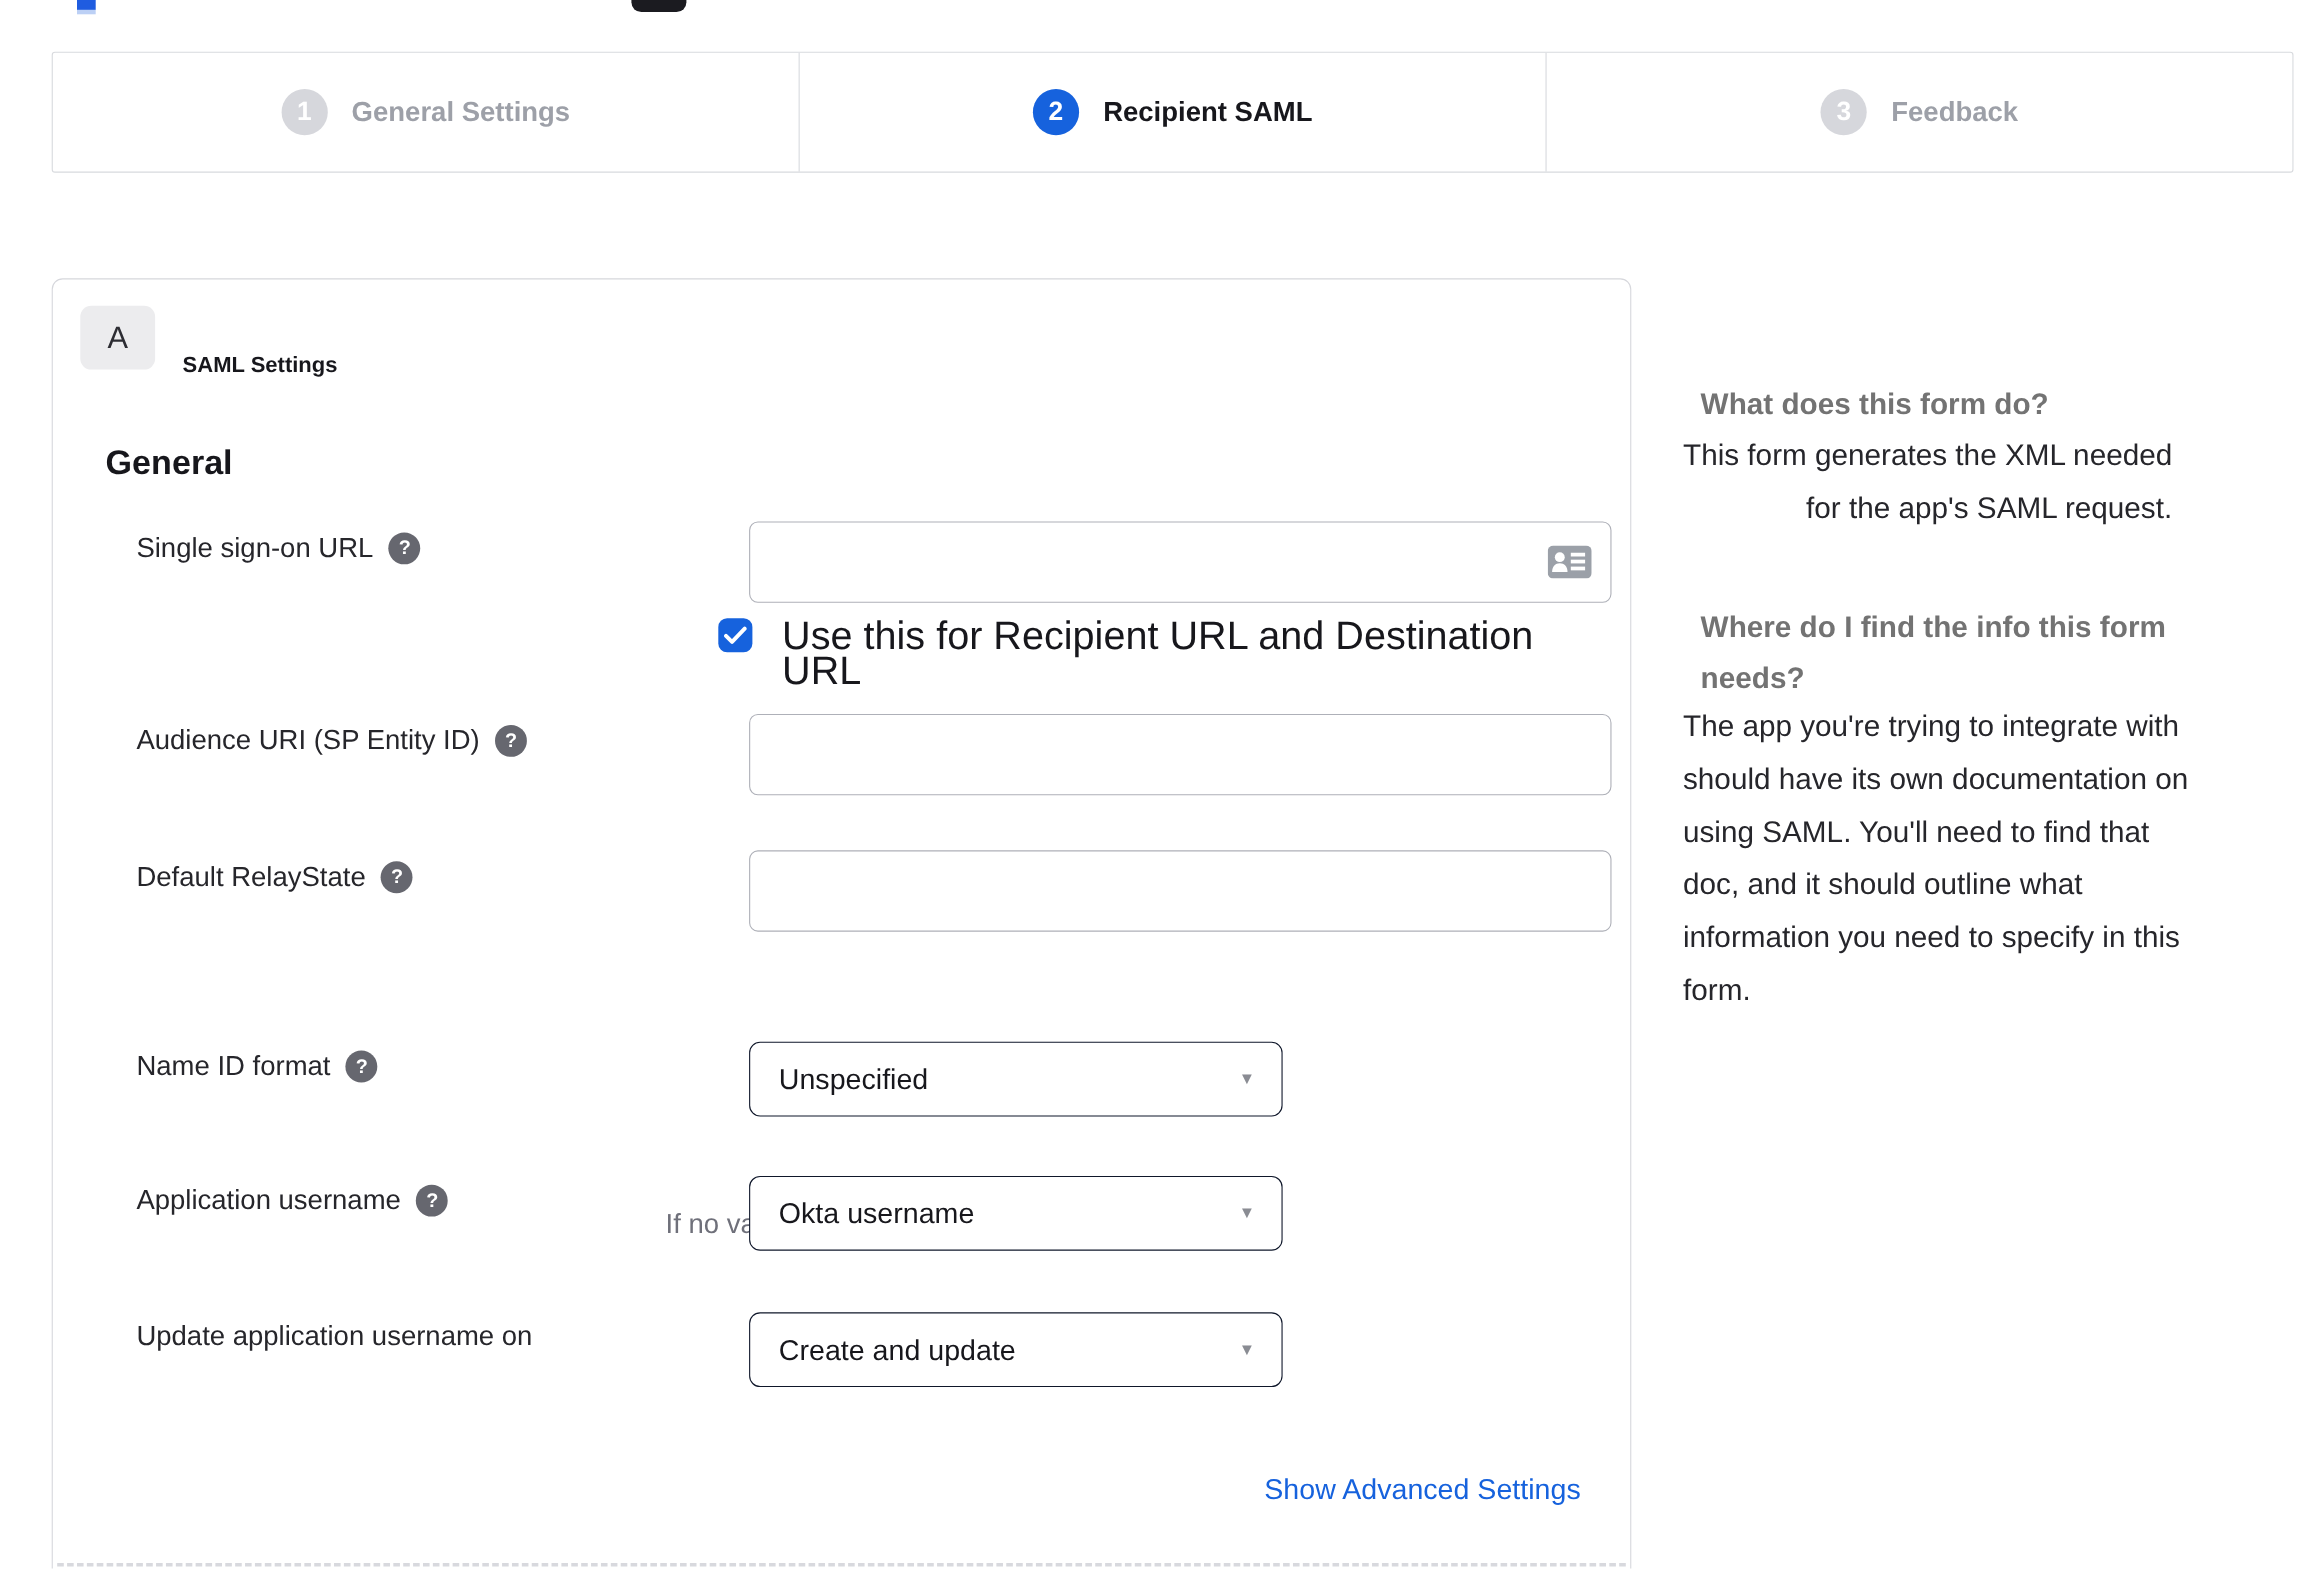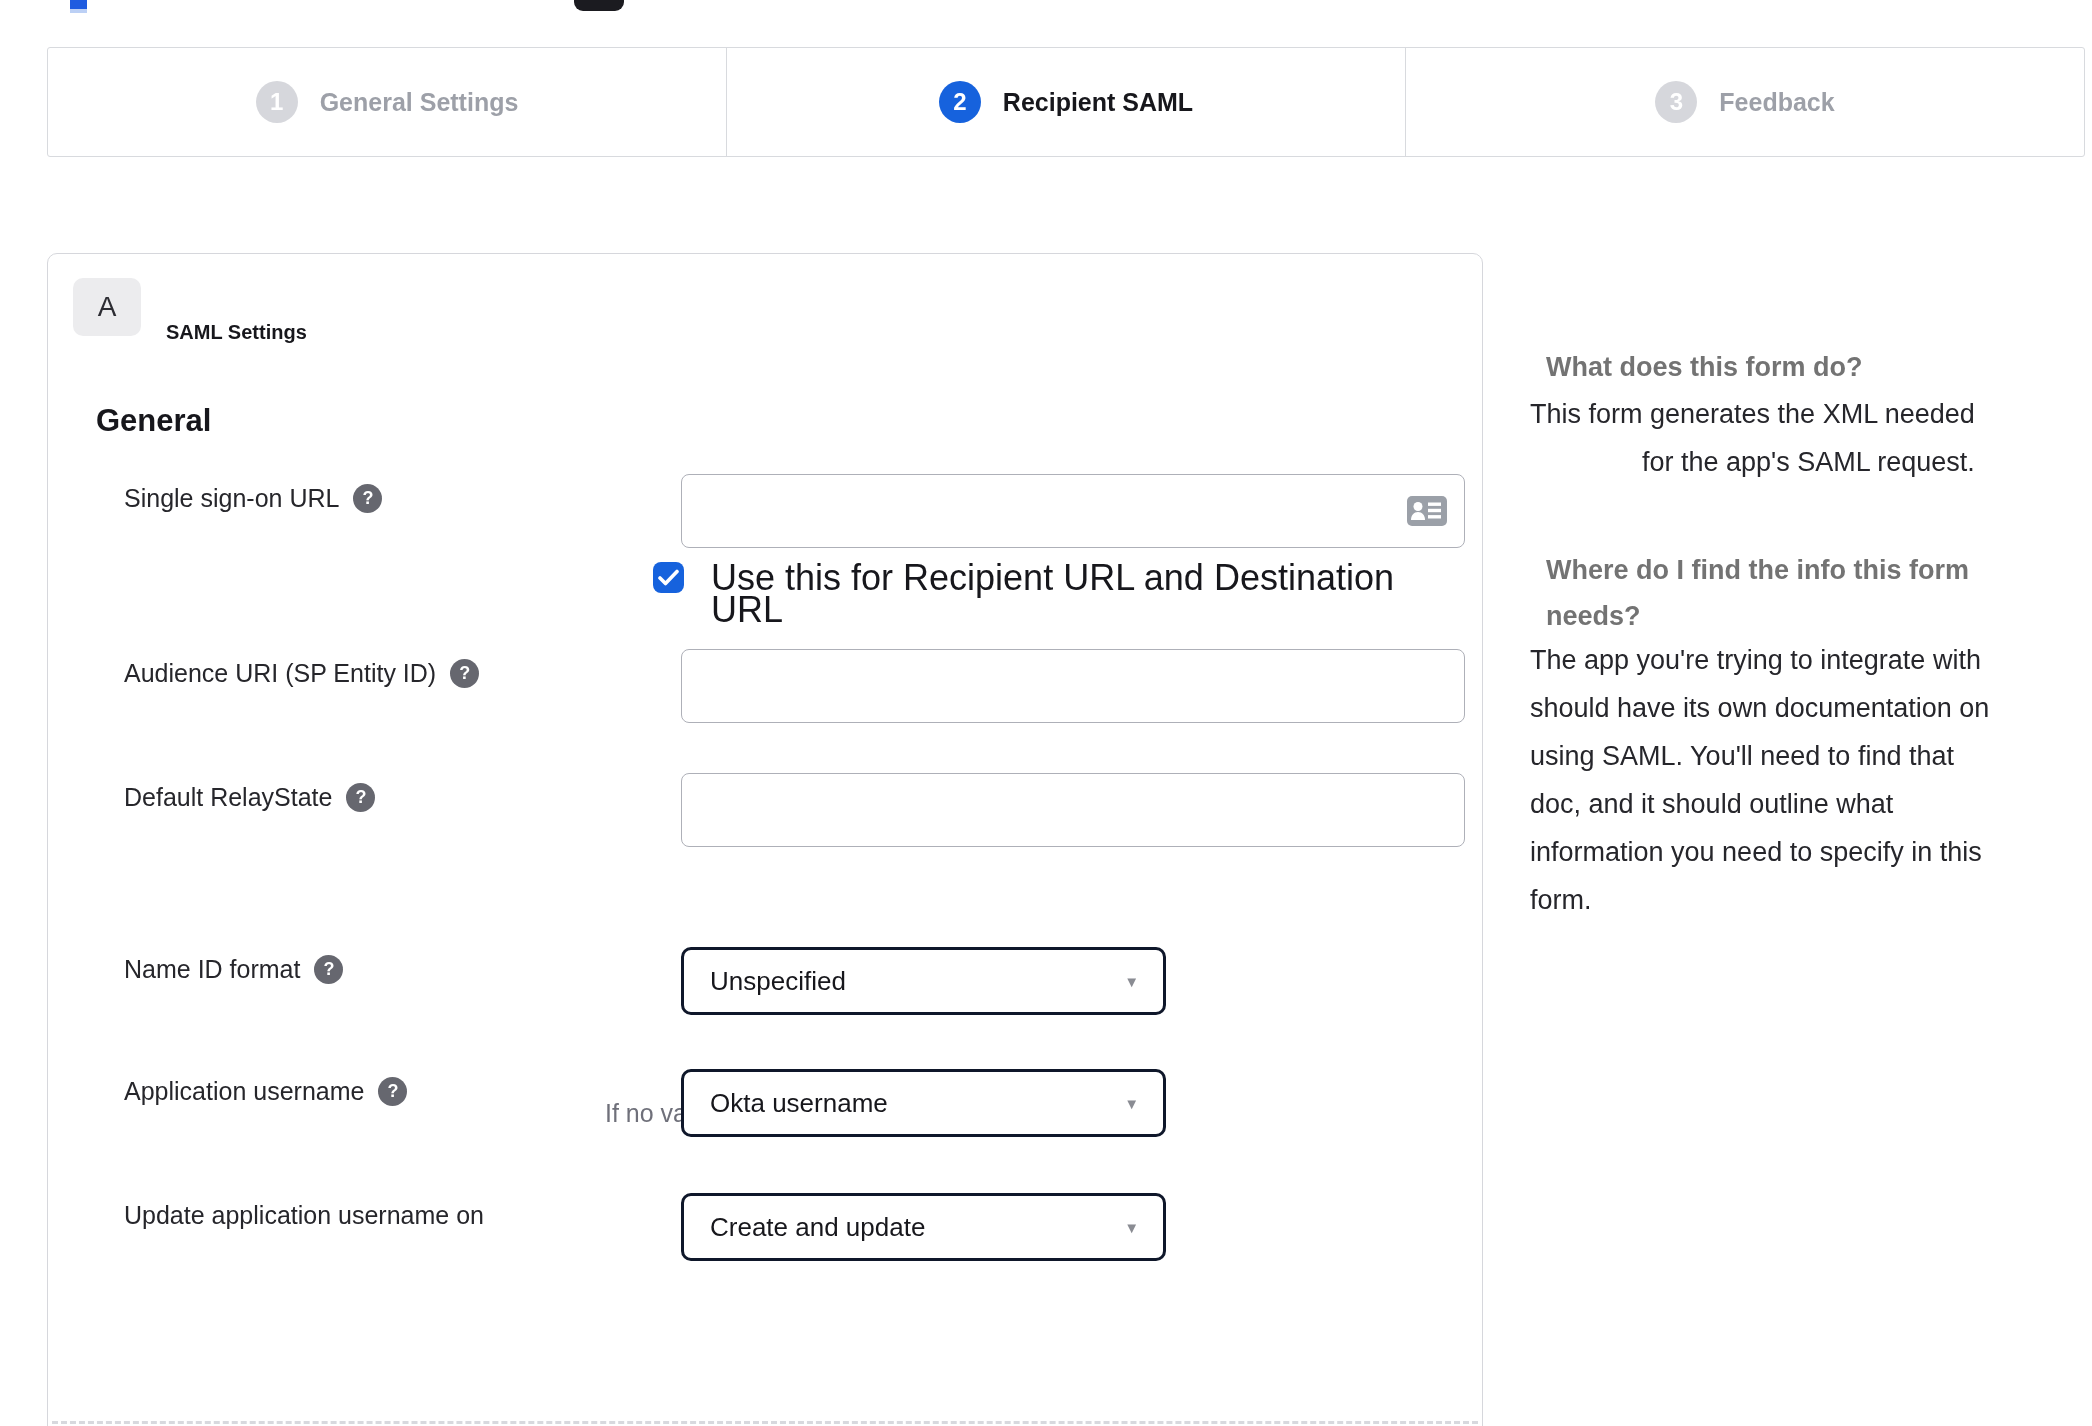--- a/index.html
+++ b/index.html
@@ -57,21 +57,21 @@
     border:1px solid #aeb0b8;border-radius:8px;background:#fff;
     font-family:"Liberation Sans",sans-serif;font-size:25px;color:#1d1d21;padding:0 70px 0 22px;outline:none;
   }
   .input-wrap{position:relative;width:784px;}
   .card-icon{position:absolute;right:18px;top:22px;width:40px;height:30px;}
 
   .helper-text{position:absolute;left:557px;font-size:25px;color:#6f707a;}
 
   .select{
     position:relative;width:485px;height:68px;box-sizing:border-box;
-    border:3px solid #0f172a;border-radius:10px;background:#fff;cursor:pointer;
+    border:1px solid #0f172a;border-radius:10px;background:#fff;cursor:pointer;
     display:flex;align-items:center;padding:0 60px 0 26px;
   }
   .select-value{font-size:26px;color:#17171c;}
   .select-caret{position:absolute;right:24px;top:50%;transform:translateY(-50%);font-size:15px;color:#8a8c93;}
 
   .checkbox-row{position:absolute;left:48px;width:1341px;height:34px;}
   .checkbox{
     position:absolute;left:557px;top:0;width:31px;height:31px;border-radius:8px;
     background:#1662dd;display:flex;align-items:center;justify-content:center;cursor:pointer;
   }
@@ -197,20 +197,23 @@
       <span>Update application username on</span>
     </div>
     <div class="control">
       <div class="select">
         <span class="select-value">Create and update</span>
         <span class="select-caret">▼</span>
       </div>
     </div>
   </div>
 
+  <div class="adv-link-row" style="top:1085px;">
+    <a class="adv-link">Show Advanced Settings</a>
+  </div>
 
   <div class="dashed-divider"></div>
 </div>
 
 <div class="sidebar">
   <h4 class="sb-h sb-q1">What does this form do?</h4>
   <p class="sb-p sb-a1">This form generates the XML needed
 for the app's SAML request.</p>
   <h4 class="sb-h sb-q2">Where do I find the info this form
 needs?</h4>

